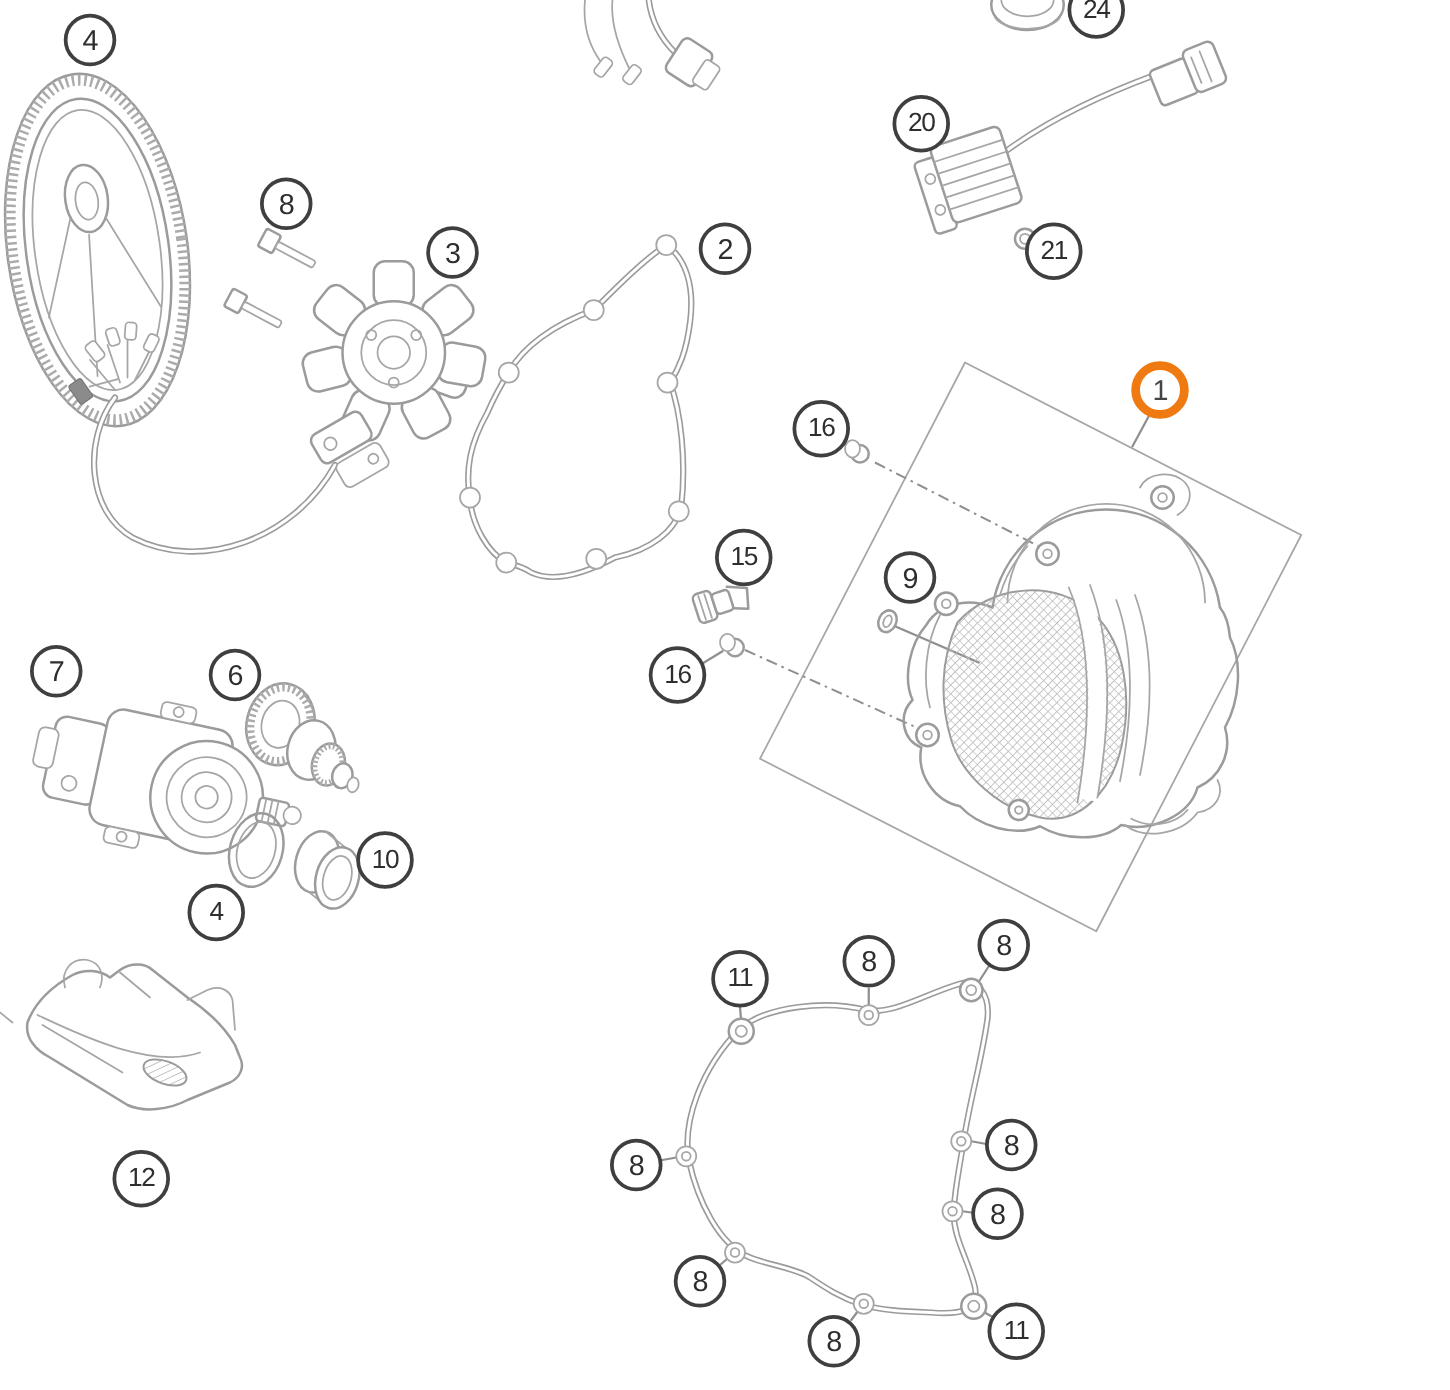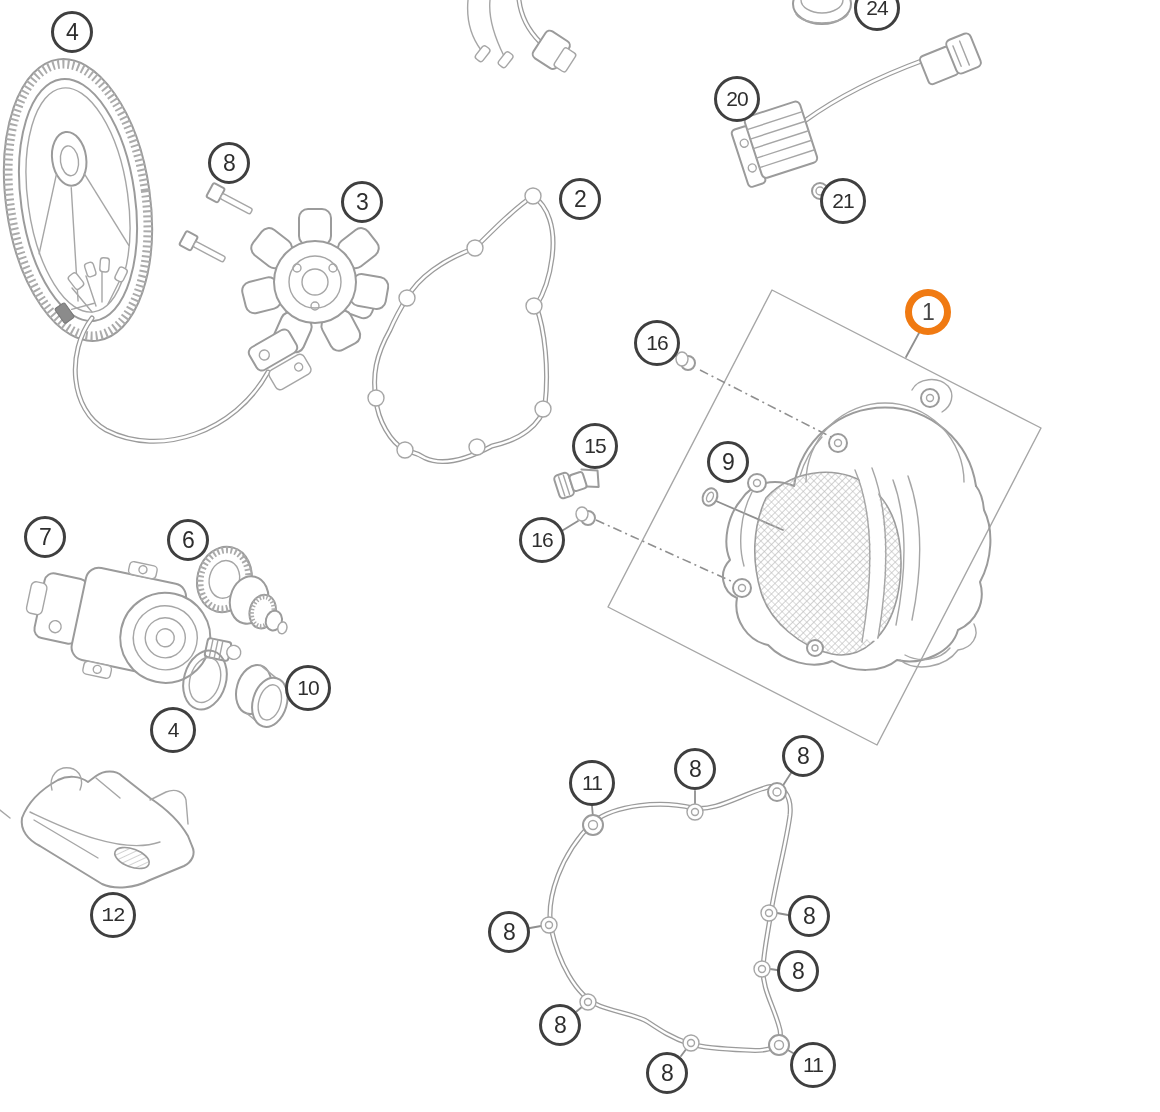--- a/index.html
+++ b/index.html
@@ -359,21 +359,21 @@
       <div class="callout two" style="left: 820px; top: 178px; width: 46px; height: 46px;">21</div>
       <div class="callout hl" style="left: 905px; top: 289px; width: 46px; height: 46px;">1</div>
       <div class="callout two" style="left: 634px; top: 320px; width: 46px; height: 46px;">16</div>
       <div class="callout two" style="left: 572px; top: 423px; width: 46px; height: 46px;">15</div>
       <div class="callout" style="left: 707px; top: 441px; width: 42px; height: 42px;">9</div>
       <div class="callout two" style="left: 519px; top: 517px; width: 46px; height: 46px;">16</div>
       <div class="callout" style="left: 24px; top: 516px; width: 42px; height: 42px;">7</div>
       <div class="callout" style="left: 167px; top: 519px; width: 42px; height: 42px;">6</div>
       <div class="callout two" style="left: 150px; top: 707px; width: 46px; height: 46px;">4</div>
       <div class="callout two" style="left: 285px; top: 665px; width: 46px; height: 46px;">10</div>
-      <div class="callout two" style="left: 90px; top: 892px; width: 46px; height: 46px; font-family: Liberation Mono, monospace;">12</div>
+      <div class="callout two" style="left: 90px; top: 920px; width: 46px; height: 46px;">12</div>
       <div class="callout two" style="left: 569px; top: 760px; width: 46px; height: 46px;">11</div>
       <div class="callout" style="left: 674px; top: 748px; width: 42px; height: 42px;">8</div>
       <div class="callout" style="left: 782px; top: 735px; width: 42px; height: 42px;">8</div>
       <div class="callout" style="left: 788px; top: 895px; width: 42px; height: 42px;">8</div>
       <div class="callout" style="left: 777px; top: 950px; width: 42px; height: 42px;">8</div>
       <div class="callout" style="left: 488px; top: 911px; width: 42px; height: 42px;">8</div>
       <div class="callout" style="left: 539px; top: 1004px; width: 42px; height: 42px;">8</div>
       <div class="callout" style="left: 646px; top: 1052px; width: 42px; height: 42px;">8</div>
       <div class="callout two" style="left: 790px; top: 1042px; width: 46px; height: 46px;">11</div>
     </div>

